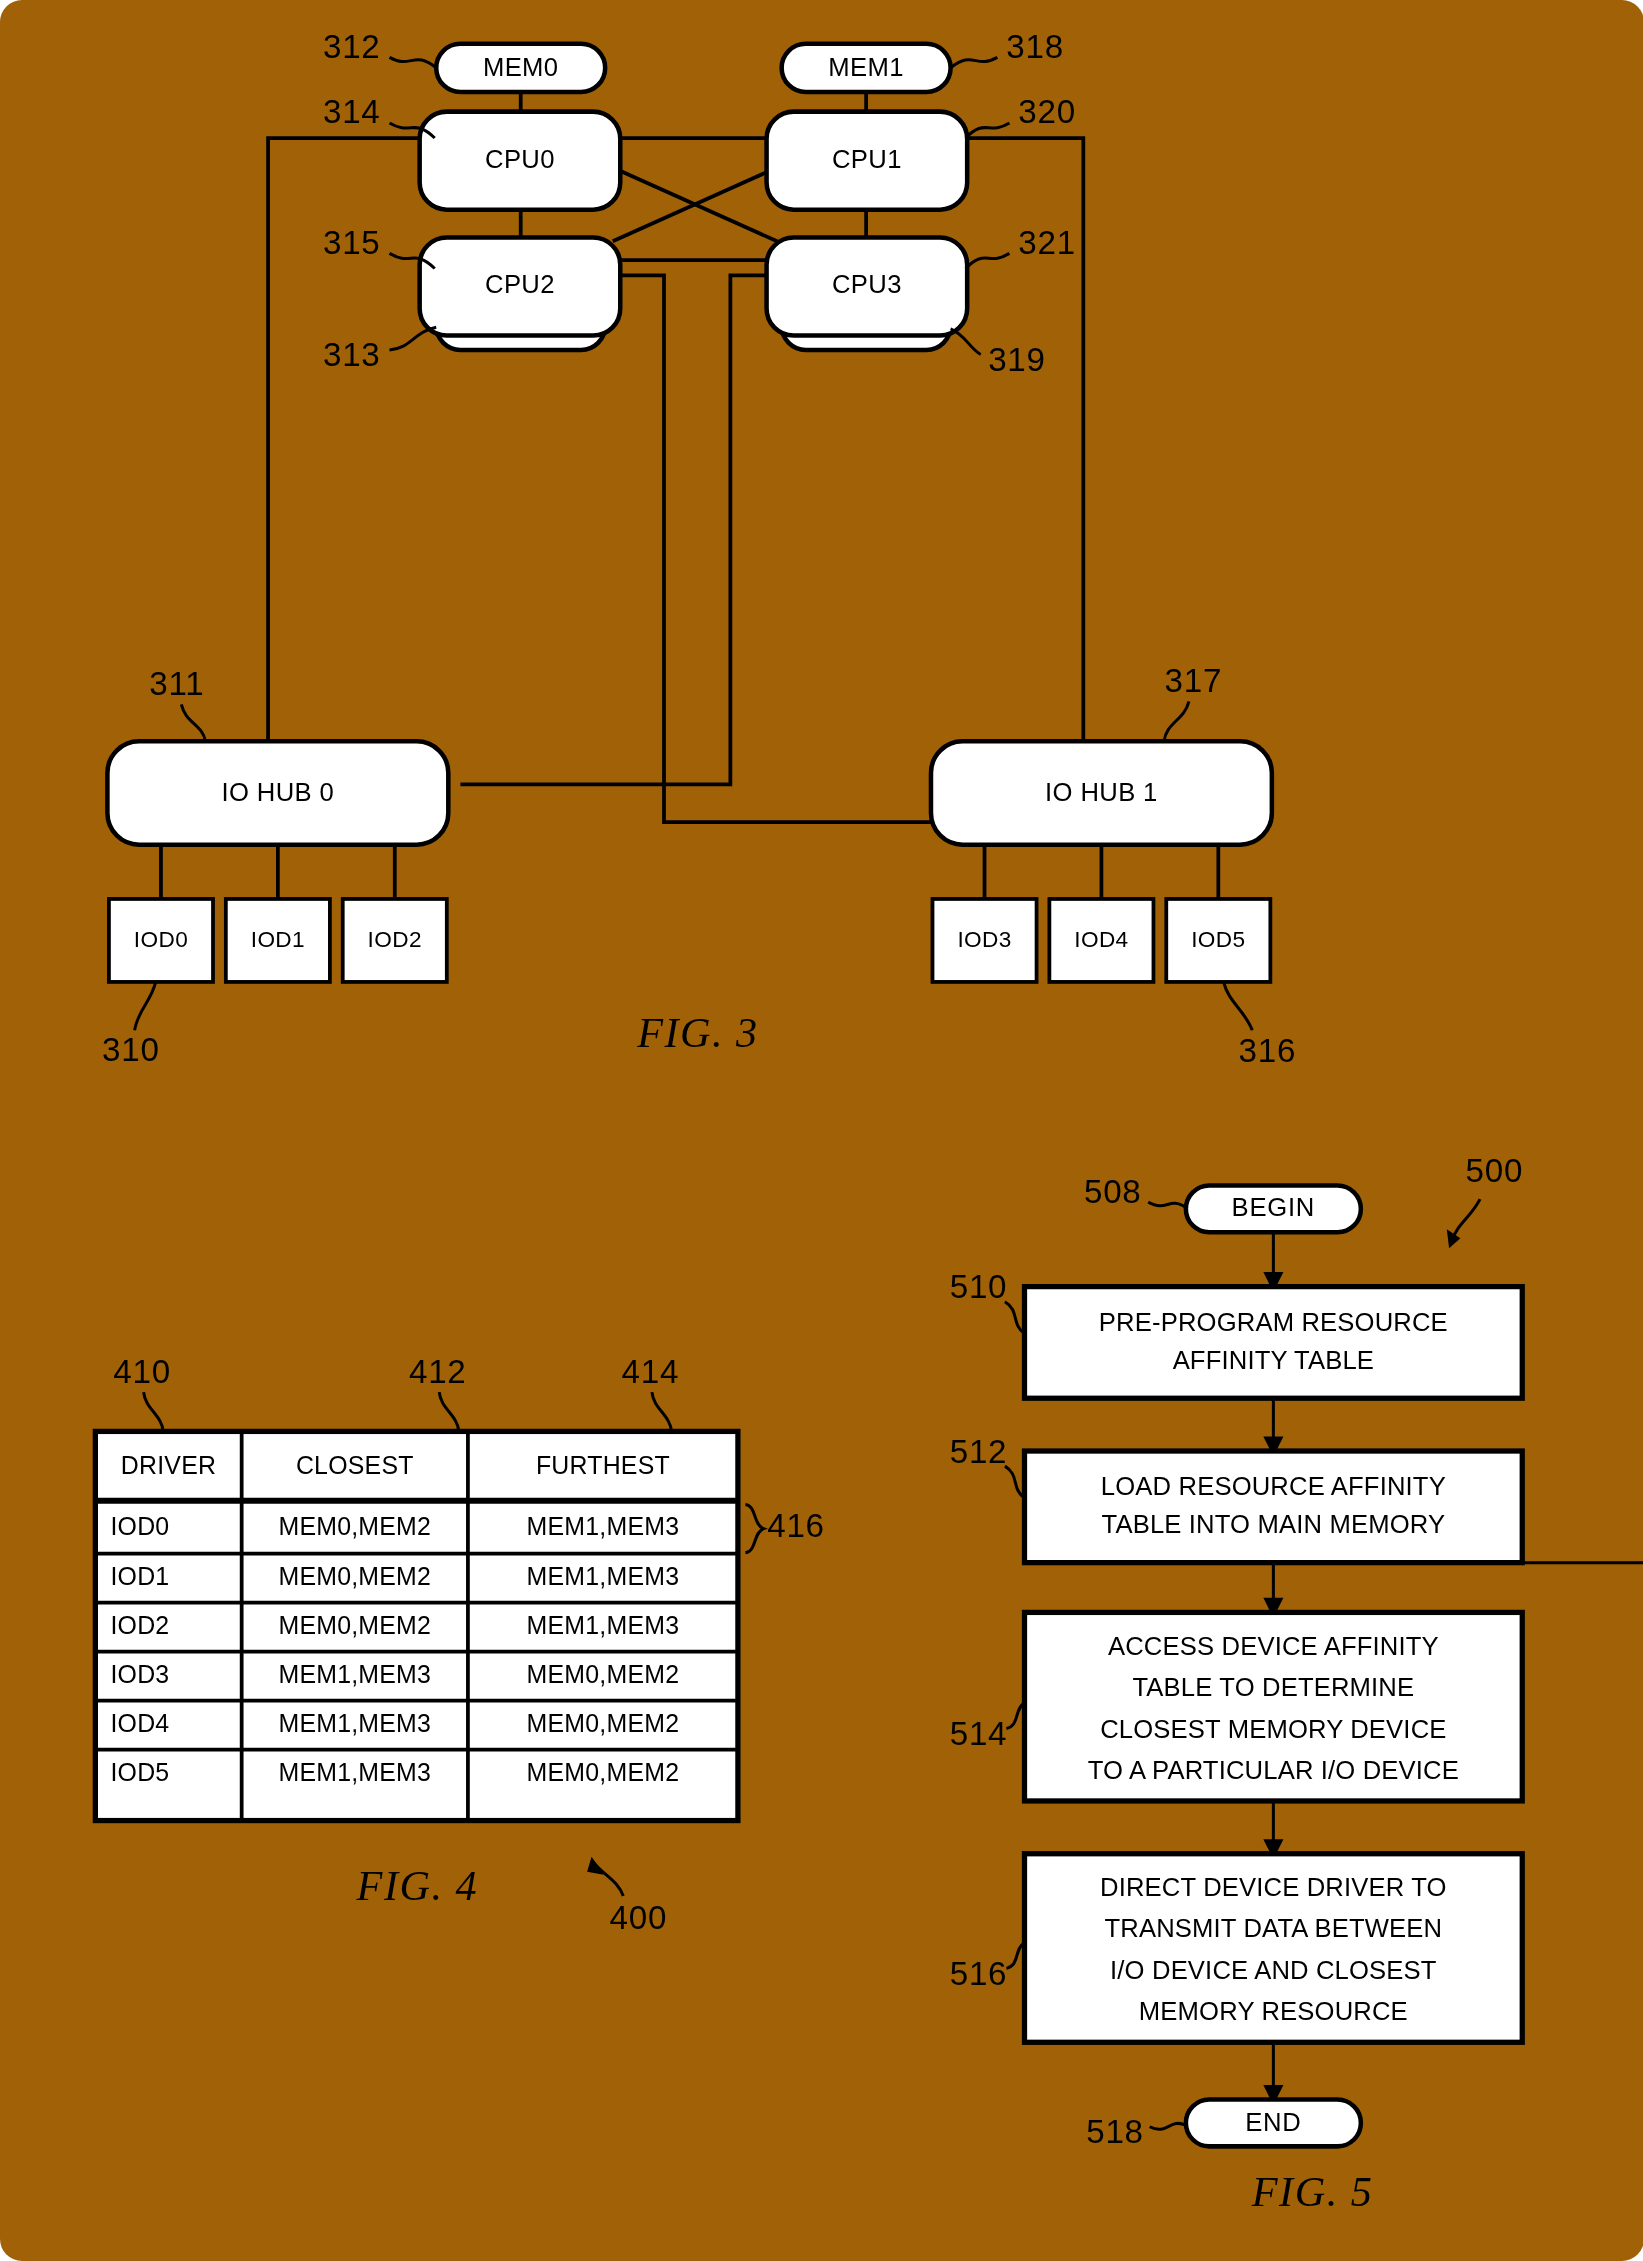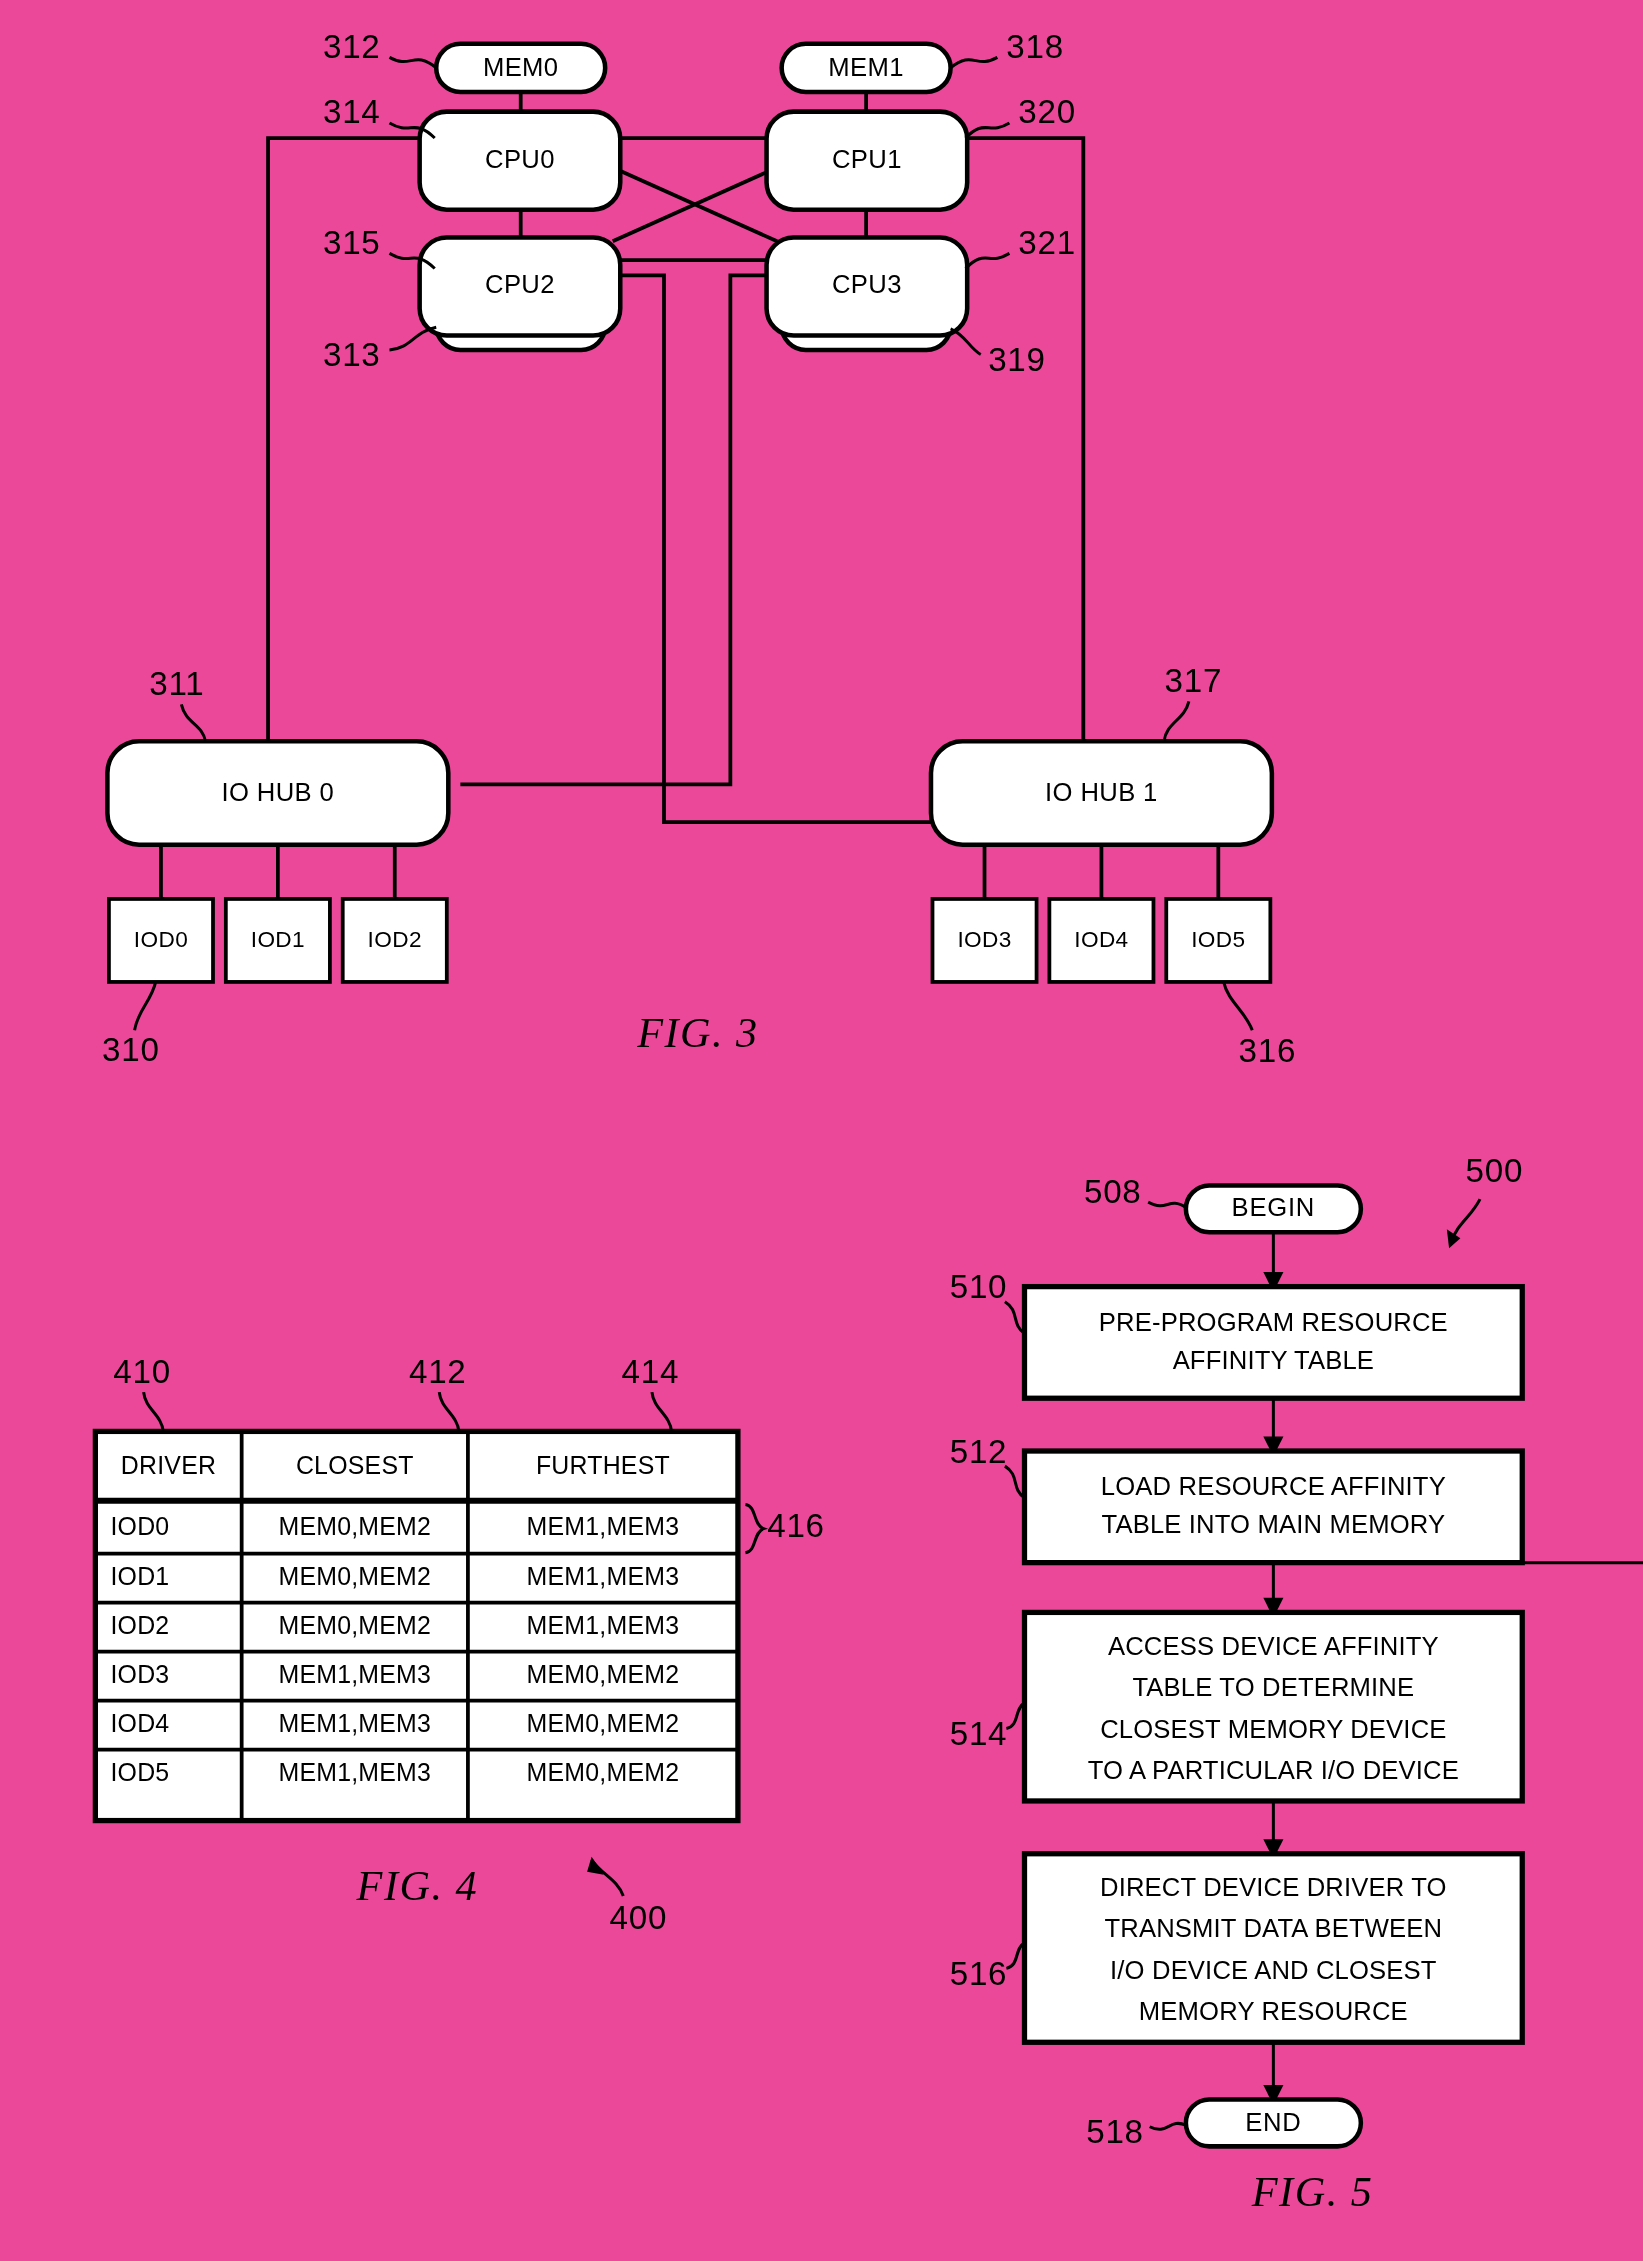--- a/index.html
+++ b/index.html
@@ -4,24 +4,25 @@
 <style>
   html, body {
     margin: 0;
     padding: 0;
     background: #ffffff;
   }
   #page {
     position: relative;
     width: 1644px;
     height: 2261px;
-    background: #ec4899;
+    background: #a16207;
     font-family: "Liberation Sans", sans-serif;
     color: #000000;
     overflow: hidden;
+    border-radius: 22px;
   }
   svg.layer {
     position: absolute;
     left: 0;
     top: 0;
     width: 1644px;
     height: 2261px;
     overflow: visible;
   }
   

